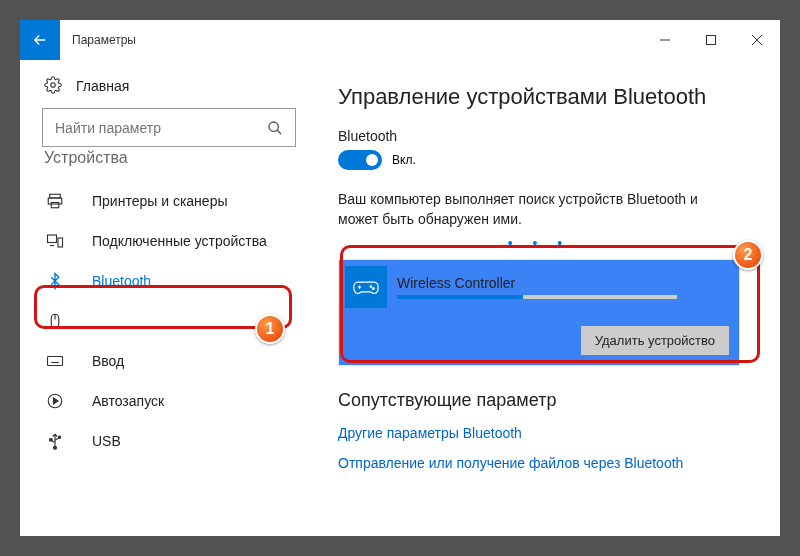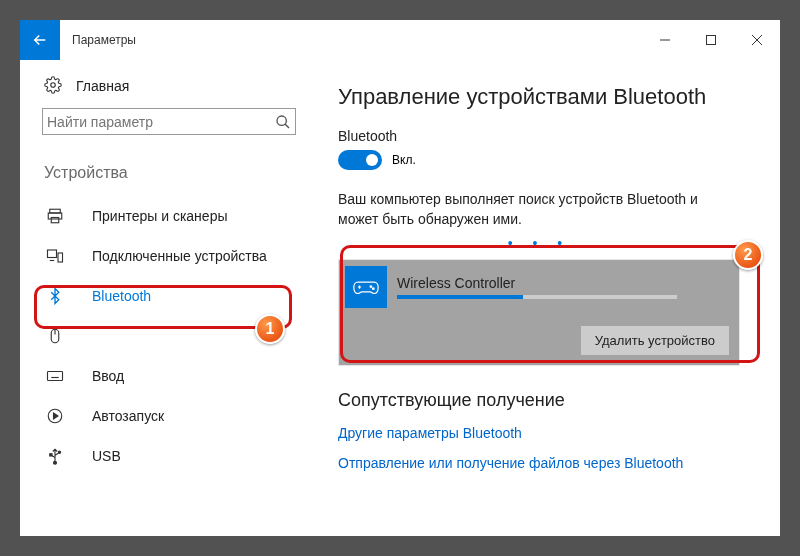--- a/index.html
+++ b/index.html
@@ -9,38 +9,38 @@
   .back-btn { width: 40px; height: 40px; background: #0078d7; color: #fff; display: flex; align-items: center; justify-content: center; cursor: pointer; }
   .back-btn svg { width: 18px; height: 18px; }
   .app-title { font-size: 12px; color: #333; margin-left: 12px; flex: 1; }
   .win-controls { display: flex; }
   .win-ctrl { width: 46px; height: 40px; display: flex; align-items: center; justify-content: center; cursor: pointer; font-size: 12px; color: #333; }
   .win-ctrl svg { width: 12px; height: 12px; }
   .content { display: flex; height: calc(100% - 40px); }
   .sidebar { width: 290px; padding: 8px 6px 8px 22px; }
   .home-row { display: flex; align-items: flex-end; gap: 14px; padding: 8px 0 14px 2px; font-size: 14px; color: #222; }
   .home-row svg { width: 18px; height: 18px; }
-  .search-box { width: 254px; height: 27px; border: 1px solid #999; display: flex; align-items: center; padding: 0 4px; margin-bottom: 29px; }
+  .search-box { width: 254px; height: 39px; border: 1px solid #999; display: flex; align-items: center; padding: 0 12px; margin-bottom: 2px; }
   .search-box input { flex: 1; border: none; outline: none; font-size: 14px; color: #555; background: transparent; }
   .search-box svg { width: 16px; height: 16px; color: #555; }
   .section-label { font-size: 16px; color: #6a6a6a; margin-bottom: 14px; padding-left: 2px; }
   .nav-item { display: flex; align-items: center; gap: 28px; padding: 11px 4px; font-size: 14px; color: #222; cursor: pointer; }
   .nav-item svg { width: 18px; height: 18px; flex-shrink: 0; }
   .nav-item.active { color: #0078d7; }
   .nav-item.active svg { color: #0078d7; }
   .main { flex: 1; padding: 24px 40px 16px 28px; position: relative; }
   .page-title { font-size: 22px; font-weight: 400; color: #222; margin-bottom: 18px; }
   .toggle-label { font-size: 14px; color: #222; margin-bottom: 6px; }
   .toggle-row { display: flex; align-items: center; gap: 10px; margin-bottom: 20px; }
   .toggle { width: 44px; height: 20px; background: #0078d7; border-radius: 10px; position: relative; cursor: pointer; }
   .toggle-knob { width: 12px; height: 12px; background: #fff; border-radius: 50%; position: absolute; right: 4px; top: 4px; }
   .toggle-text { font-size: 12px; }
   .discover-text { font-size: 14px; color: #222; line-height: 1.4; margin-bottom: 6px; }
   .dots { text-align: center; color: #0078d7; letter-spacing: 8px; font-size: 14px; margin-bottom: 8px; }
-  .device-card { background: #a3a3a3; border: 1px solid #e6e6e6; padding: 0; }
+  .device-card { background: #3b82f6; border: 1px solid #e6e6e6; padding: 0; }
   .device-head { display: flex; align-items: center; gap: 10px; padding: 6px 8px 4px 6px; }
   .device-icon { width: 42px; height: 42px; background: #0078d7; display: flex; align-items: center; justify-content: center; }
   .device-icon svg { width: 26px; height: 22px; color: #fff; }
   .device-info { flex: 1; }
   .device-name { font-size: 14px; color: #222; margin-bottom: 4px; }
   .progress { width: 280px; height: 4px; background: #ccc; position: relative; }
   .progress-fill { height: 100%; background: #0078d7; width: 45%; }
   .device-actions { padding: 14px 10px 10px 0; text-align: right; }
   .remove-btn { background: #ccc; border: none; padding: 7px 14px; font-size: 13px; cursor: pointer; color: #222; }
   .related-title { font-size: 18px; color: #222; margin: 24px 0 14px; }
@@ -187,21 +187,21 @@
             <div class="progress">
                 <div class="progress-fill"></div>
               </div>
           </div>
         </div>
         <div class="device-actions">
           <button class="remove-btn">Удалить устройство</button>
         </div>
       </div>
 
-      <div class="related-title">Сопутствующие получение</div>
+      <div class="related-title">Сопутствующие параметр</div>
       <div class="link">Другие параметры Bluetooth</div>
       <div class="link">Отправление или получение файлов через Bluetooth</div>
     </div>
 
   </div>
 
   <div class="callout callout-1"></div>
   <div class="callout callout-2"></div>
   <div class="badge badge-1">1</div>
   <div class="badge badge-2">2</div>

